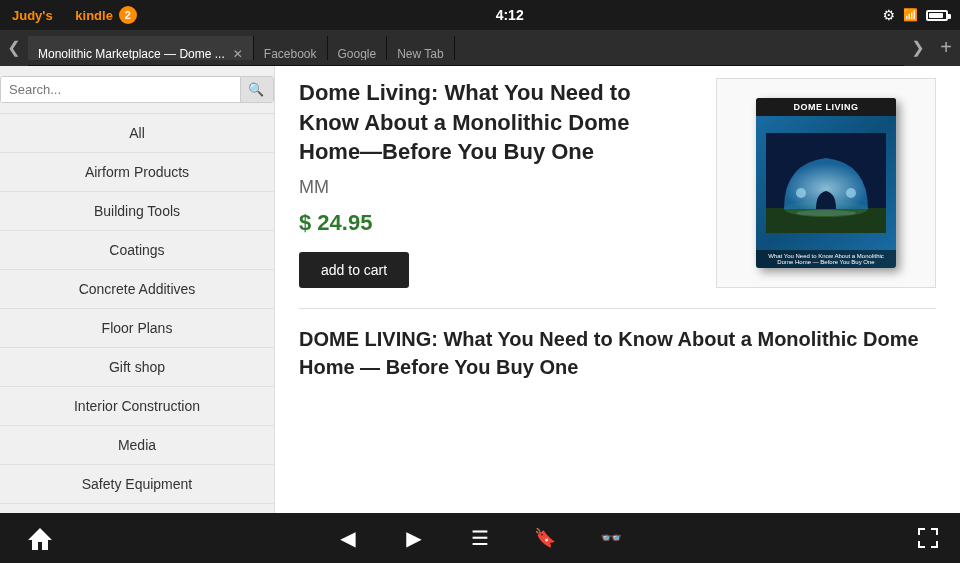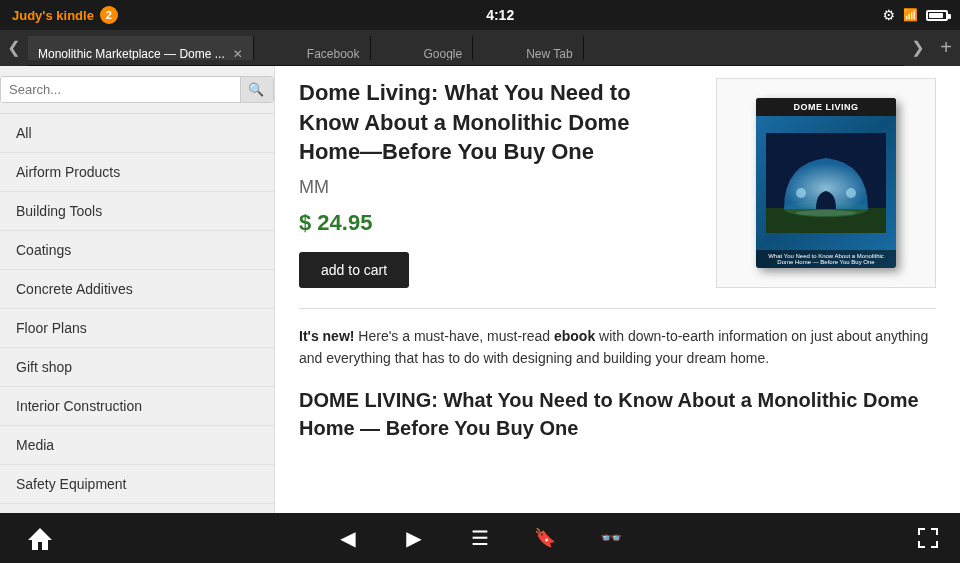--- a/index.html
+++ b/index.html
@@ -80,21 +80,20 @@
       font-size: 20px;
       cursor: pointer;
       display: flex; align-items: center; justify-content: center;
       flex-shrink: 0;
     }
     .tabs-container {
       display: flex;
       flex: 1;
       height: 24px;
       overflow: hidden;
-      gap: 43px;
     }
     .tab {
       display: flex;
       align-items: center;
       padding: 0 10px;
       height: 36px;
       font-size: 12px;
       cursor: pointer;
       border-right: 1px solid #111;
       white-space: nowrap;
@@ -156,21 +155,21 @@
       background: #fff;
     }
     .search-btn {
       background: #e0e0e0;
       border: none;
       border-left: 1px solid #ccc;
       padding: 5px 8px;
       cursor: pointer;
       font-size: 13px;
     }
-    .nav-list { list-style: none; }
+    .nav-list { list-style: none; text-align: center; }
     .nav-item {
       padding: 11px 16px;
       font-size: 14px;
       color: #333;
       cursor: pointer;
       border-bottom: 1px solid #e0e0e0;
     }
 
     
     .content-area {
@@ -328,21 +327,21 @@
       justify-content: space-between;
     }
   </style>
 </head>
 <body>
 
 <div class="status-bar">
   <div class="status-left">
     <span class="status-name">
       <span>Judy's</span>
-      <span style="color:#ff8c00;">kindle</span>
+      <span style="color:#ff8c00;margin-left:19px;">kindle</span>
     </span>
     <span class="status-badge">2</span>
   </div>
   <div class="status-center">4:12</div>
   <div class="status-right">
     <span class="gear-icon">⚙</span>
     <span class="wifi-icon">📶</span>
     <span class="battery-icon">
       <span class="battery-fill"></span>
     </span>
@@ -429,23 +428,20 @@
               <ellipse cx="60" cy="80" rx="30" ry="3" fill="#a0d8ef" opacity="0.2"></ellipse>
             </svg>
           </div>
           <div class="book-subtitle">What You Need to Know About a Monolithic Dome Home — Before You Buy One</div>
         </div>
       </div>
     </div>
 
     <hr class="divider">
 
-    <p class="description-text">
-      <strong>It's new!</strong><span> Here's a must-have, must-read </span><strong>ebook</strong><span> with down-to-earth information on just about anything and everything that has to do with designing and building your dream home.</span>
-    </p>
 
     <div class="section-title">DOME LIVING: What You Need to Know About a Monolithic Dome Home — Before You Buy One</div>
   </div>
 </div>
 
 <div class="bottom-bar">
   <div class="bottom-bar-inner">
     <button class="home-btn">
       <svg width="28" height="28" viewBox="0 0 28 28">
         <polygon points="14,4 2,16 6,16 6,26 12,26 12,18 16,18 16,26 22,26 22,16 26,16" fill="white"></polygon>

